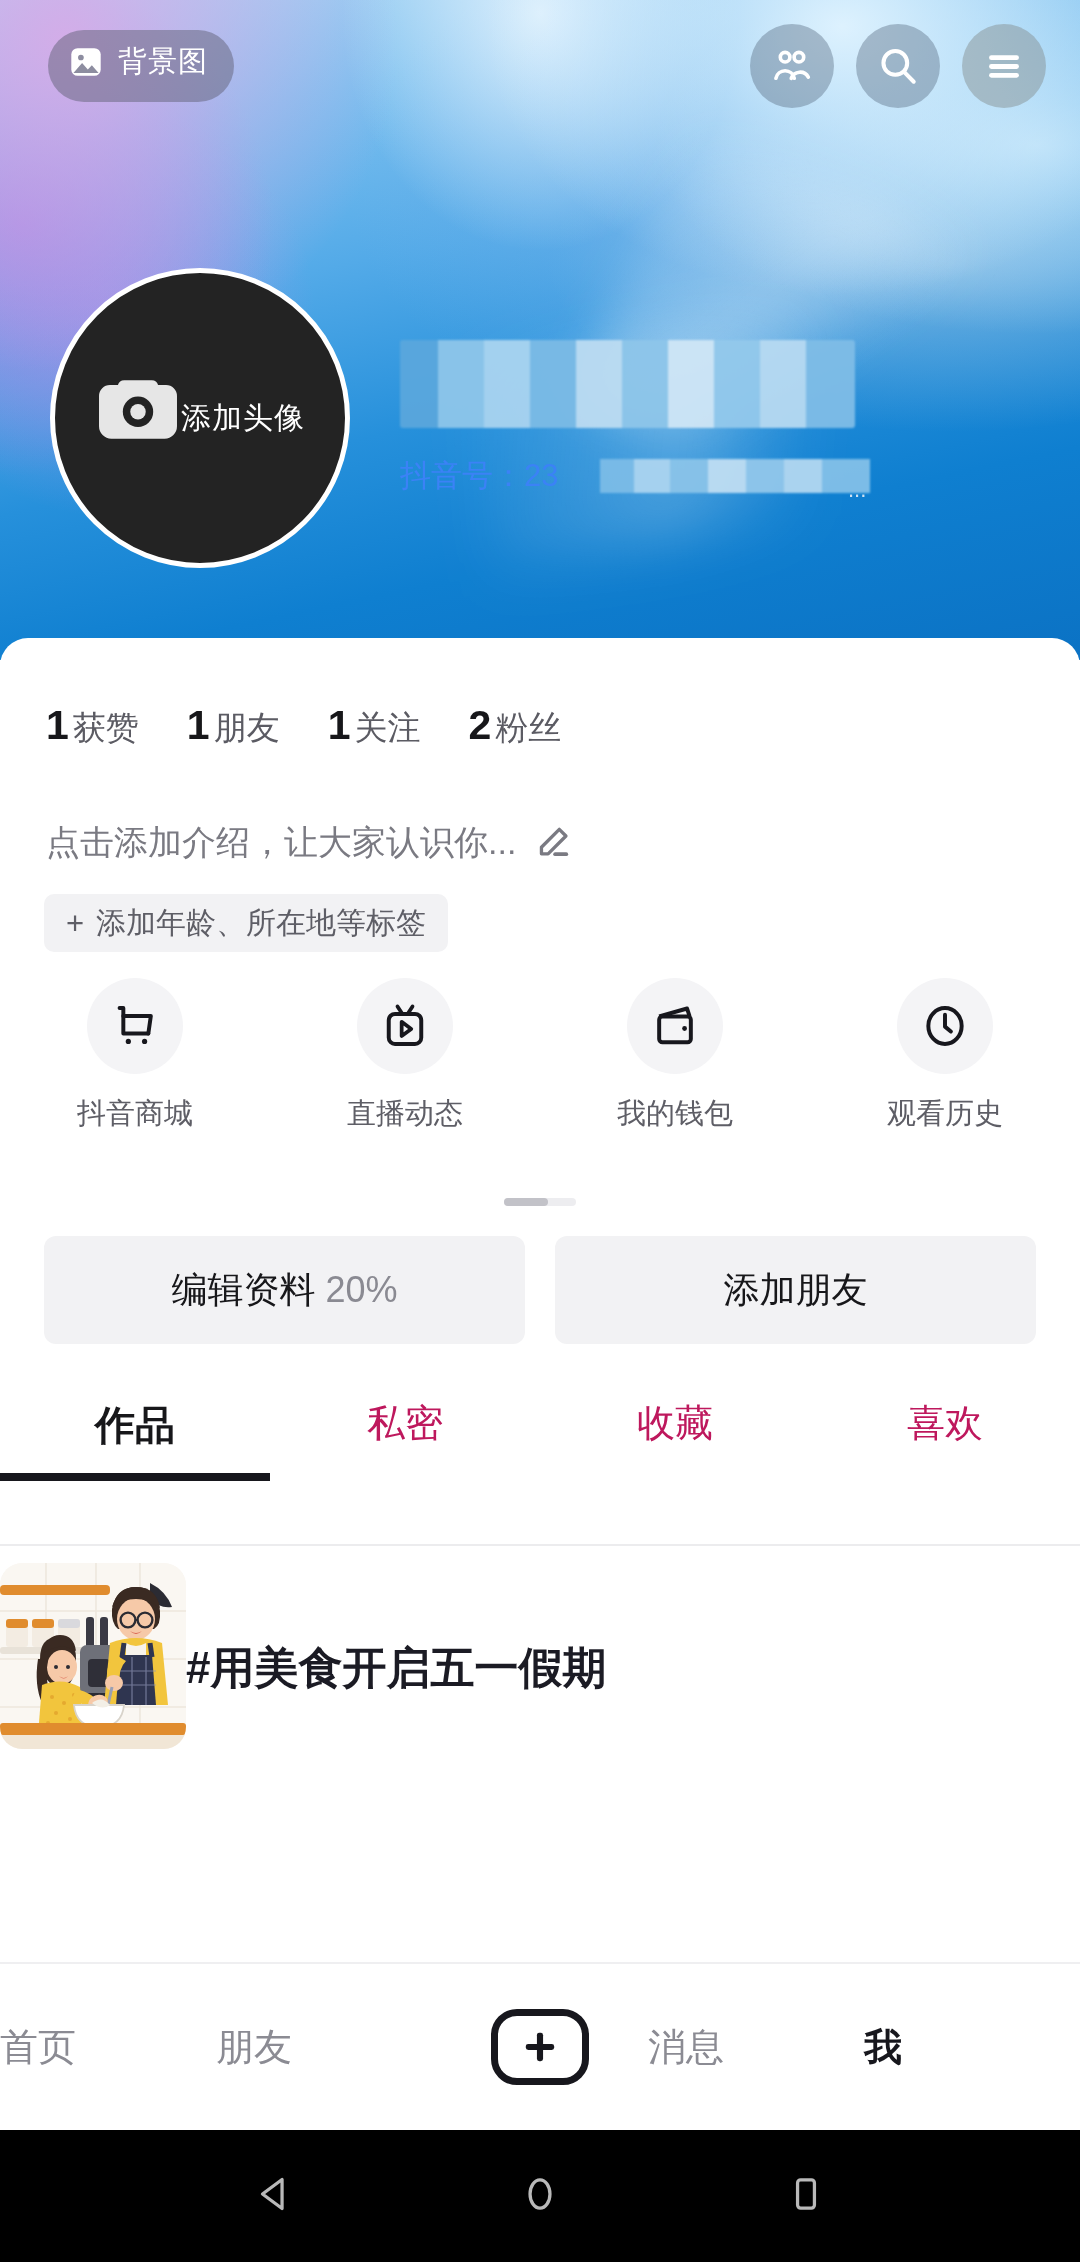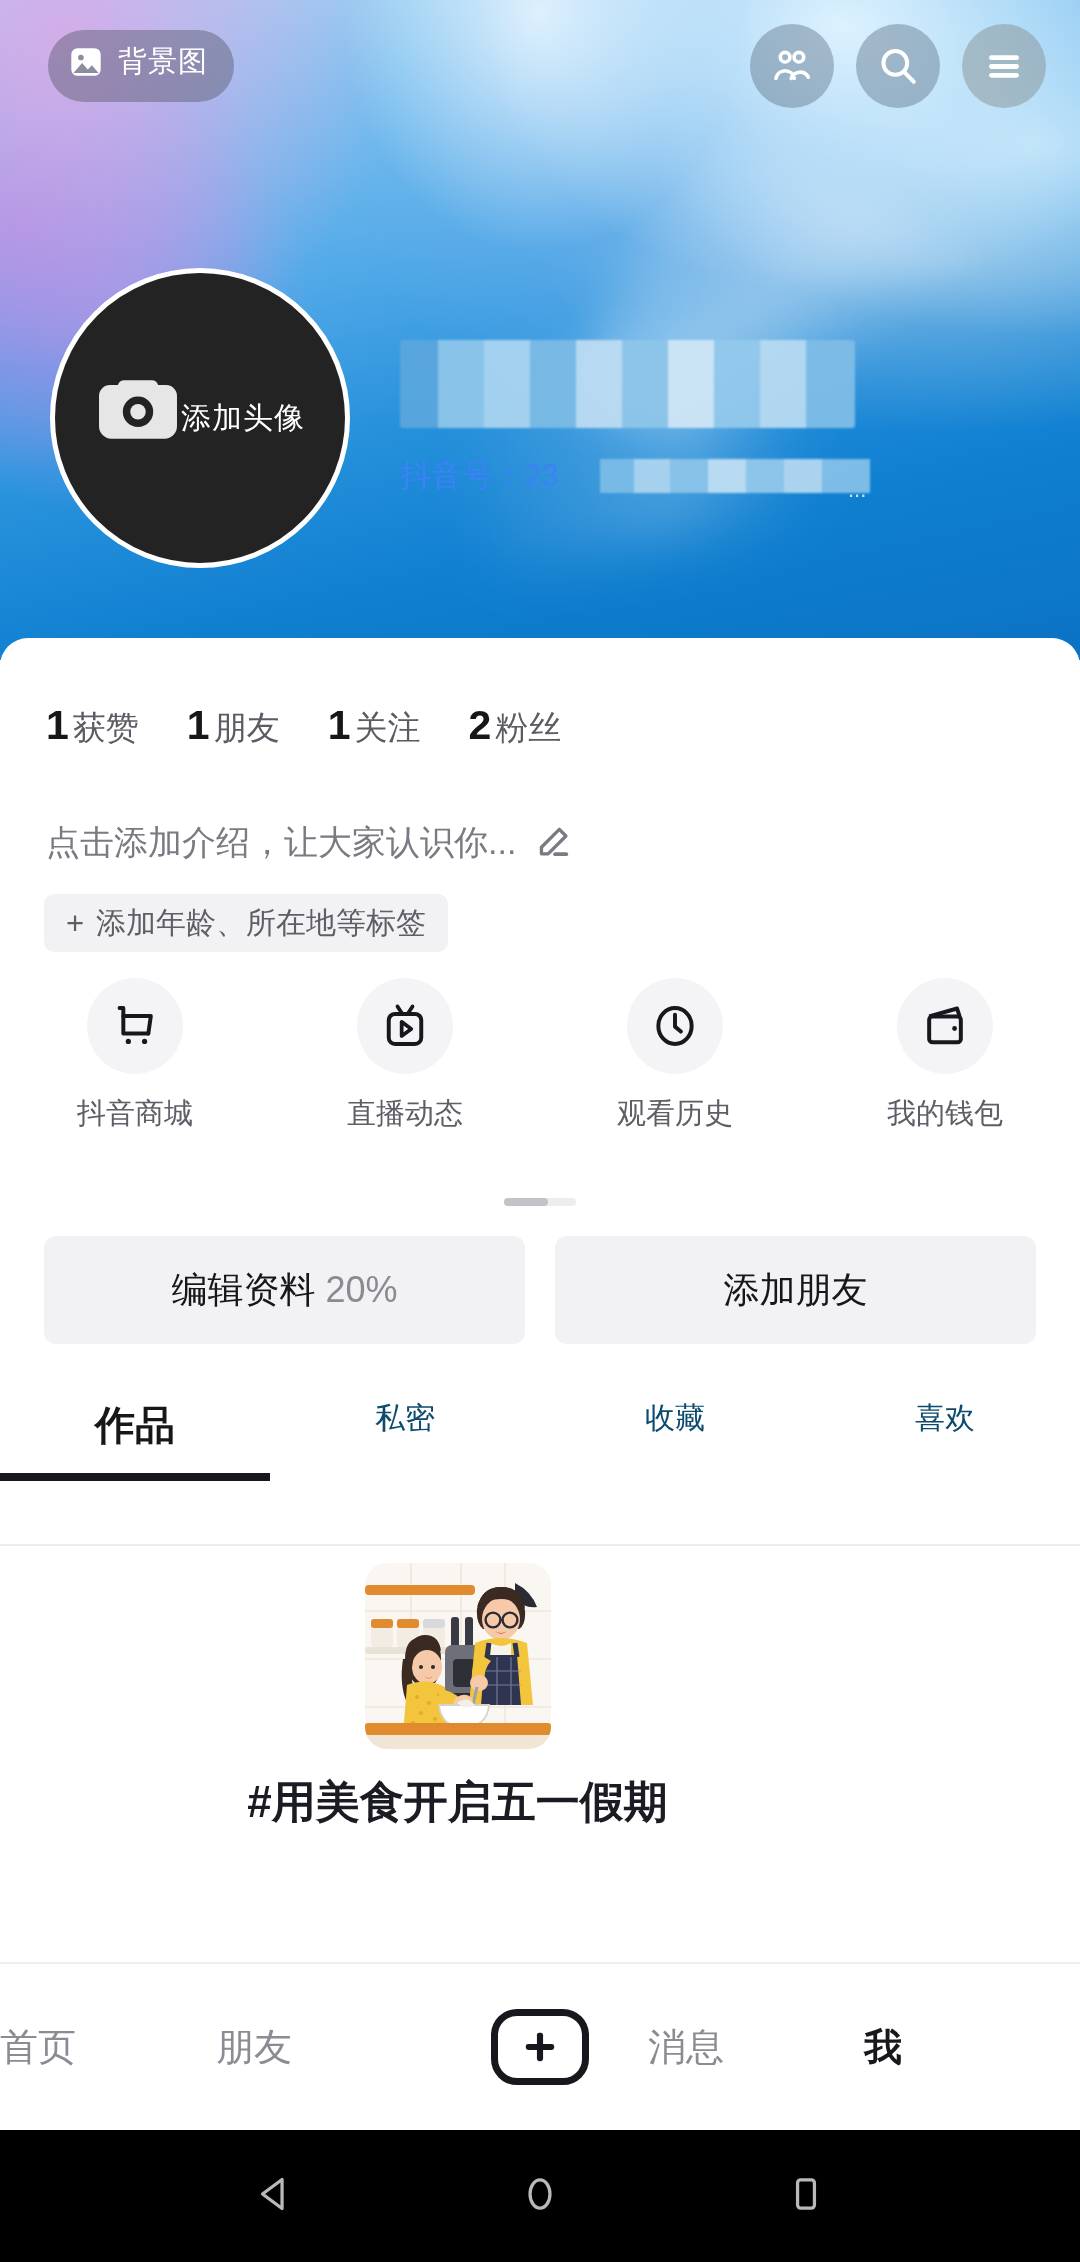--- a/index.html
+++ b/index.html
@@ -139,35 +139,35 @@
   .abtn{
     flex:1; height:108px; border-radius:12px; background:#f2f2f4;
     display:flex; align-items:center; justify-content:center; gap:10px;
   }
   .abtn .main{ font-size:36px; color:#17171a; }
   .abtn .pct{ font-size:36px; color:#8a8a92; }
 
   
   .tabs{ position:absolute; left:0; top:760px; width:1080px; display:flex; }
   .tab{ flex:1; text-align:center; position:relative; padding-bottom:28px; }
-  .tab .t{ font-size:30px; color:#0c4a6e; }
+  .tab .t{ font-size:38px; color:#be185d; }
   .tab.active .t{ font-size:40px; color:#17171a; font-weight:bold; }
   .tab .ul{
     position:absolute; left:0; bottom:0; width:100%; height:8px;
     background:#17171d; display:none;
   }
   .tab.active .ul{ display:block; }
   .tabs-line{
     position:absolute; left:0; top:906px; width:1080px; height:2px; background:#ececee;
   }
 
   
   .empty{
     position:absolute; left:0; top:925px; width:915px;
-    display:flex; flex-direction:column; align-items:center;
+    display:flex; align-items:center;
   }
   .illus{ width:186px; height:186px; border-radius:22px; overflow:hidden; position:relative; background:#faf7f2; }
   .empty-title{ margin-top:24px; font-size:44px; font-weight:bold; color:#1b1b24; white-space:nowrap; }
 
   
   .bottomnav{
     position:absolute; left:0; top:1962px; width:1080px; height:168px;
     background:#fff; border-top:2px solid #efeff1;
     display:flex; align-items:center;
   }
@@ -312,36 +312,36 @@
             <rect x="4.2" y="6.2" width="15.6" height="14.4" rx="3.0" fill="none" stroke="#17171d" stroke-width="1.9"></rect>
             <path d="M10.4 10.0 L15.0 13.4 L10.4 16.8 Z" fill="none" stroke="#17171d" stroke-width="1.8" stroke-linejoin="round"></path>
           </svg>
         </div>
         <div class="qlabel">直播动态</div>
       </div>
 
       <div class="qitem">
         <div class="qcircle">
           <svg width="50" height="50" viewBox="0 0 24 24">
-            <ellipse cx="12" cy="12" rx="8.0" ry="8.6" fill="none" stroke="#17171d" stroke-width="1.9"></ellipse>
-            <path d="M12 6.6 L12 12.3 L14.8 14.6" fill="none" stroke="#17171d" stroke-width="1.9" stroke-linecap="round" stroke-linejoin="round"></path>
-          </svg>
-        </div>
-        <div class="qlabel">观看历史</div>
-      </div>
-
-      <div class="qitem">
-        <div class="qcircle">
-          <svg width="50" height="50" viewBox="0 0 24 24">
             <path d="M4.4 7.4 L17.8 3.6 L19.0 7.4" fill="none" stroke="#17171d" stroke-width="1.9" stroke-linejoin="round"></path>
             <rect x="4.4" y="7.4" width="15.2" height="12.4" rx="1.6" fill="none" stroke="#17171d" stroke-width="1.9"></rect>
             <circle cx="16.6" cy="13.2" r="1.15" fill="#17171d"></circle>
           </svg>
         </div>
         <div class="qlabel">我的钱包</div>
+      </div>
+
+      <div class="qitem">
+        <div class="qcircle">
+          <svg width="50" height="50" viewBox="0 0 24 24">
+            <ellipse cx="12" cy="12" rx="8.0" ry="8.6" fill="none" stroke="#17171d" stroke-width="1.9"></ellipse>
+            <path d="M12 6.6 L12 12.3 L14.8 14.6" fill="none" stroke="#17171d" stroke-width="1.9" stroke-linecap="round" stroke-linejoin="round"></path>
+          </svg>
+        </div>
+        <div class="qlabel">观看历史</div>
       </div>
 
     </div>
 
     <div class="scrollbar">
       <div class="track">
         <div class="thumb"></div>
       </div>
     </div>
 

